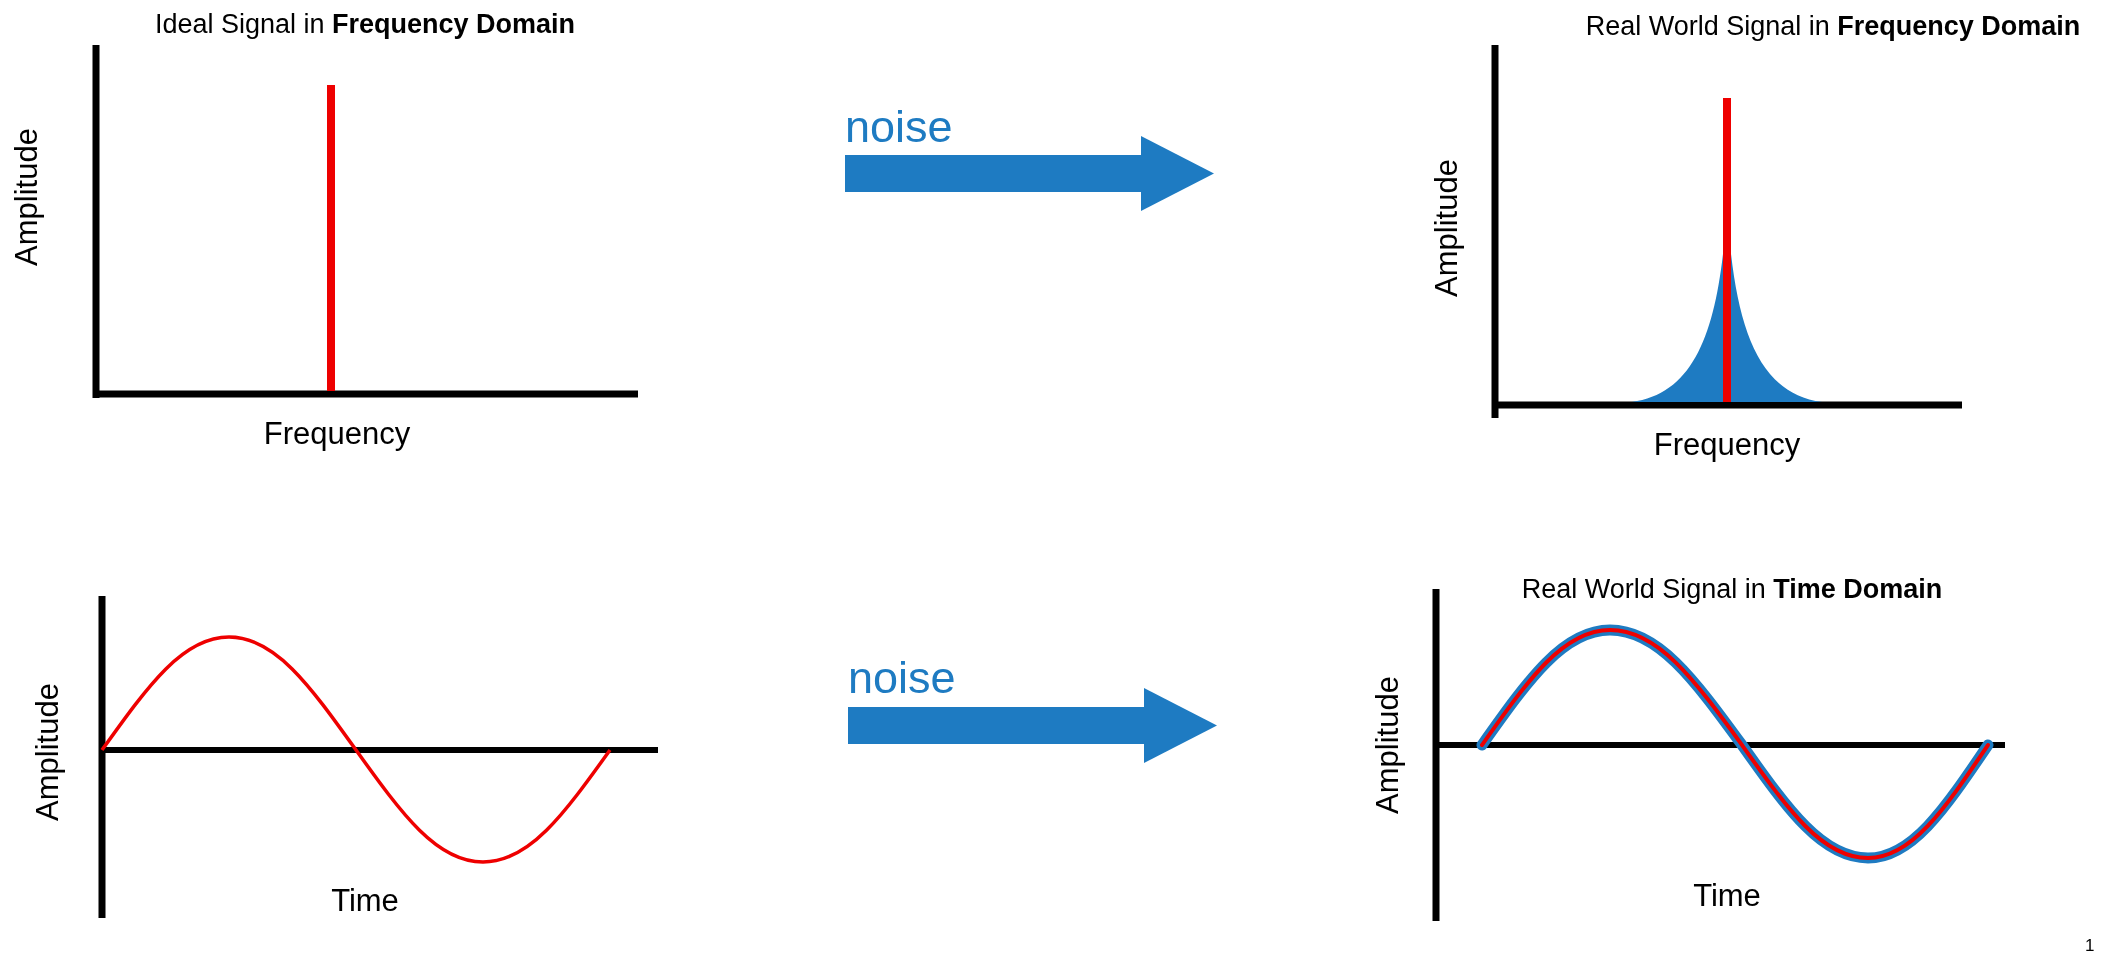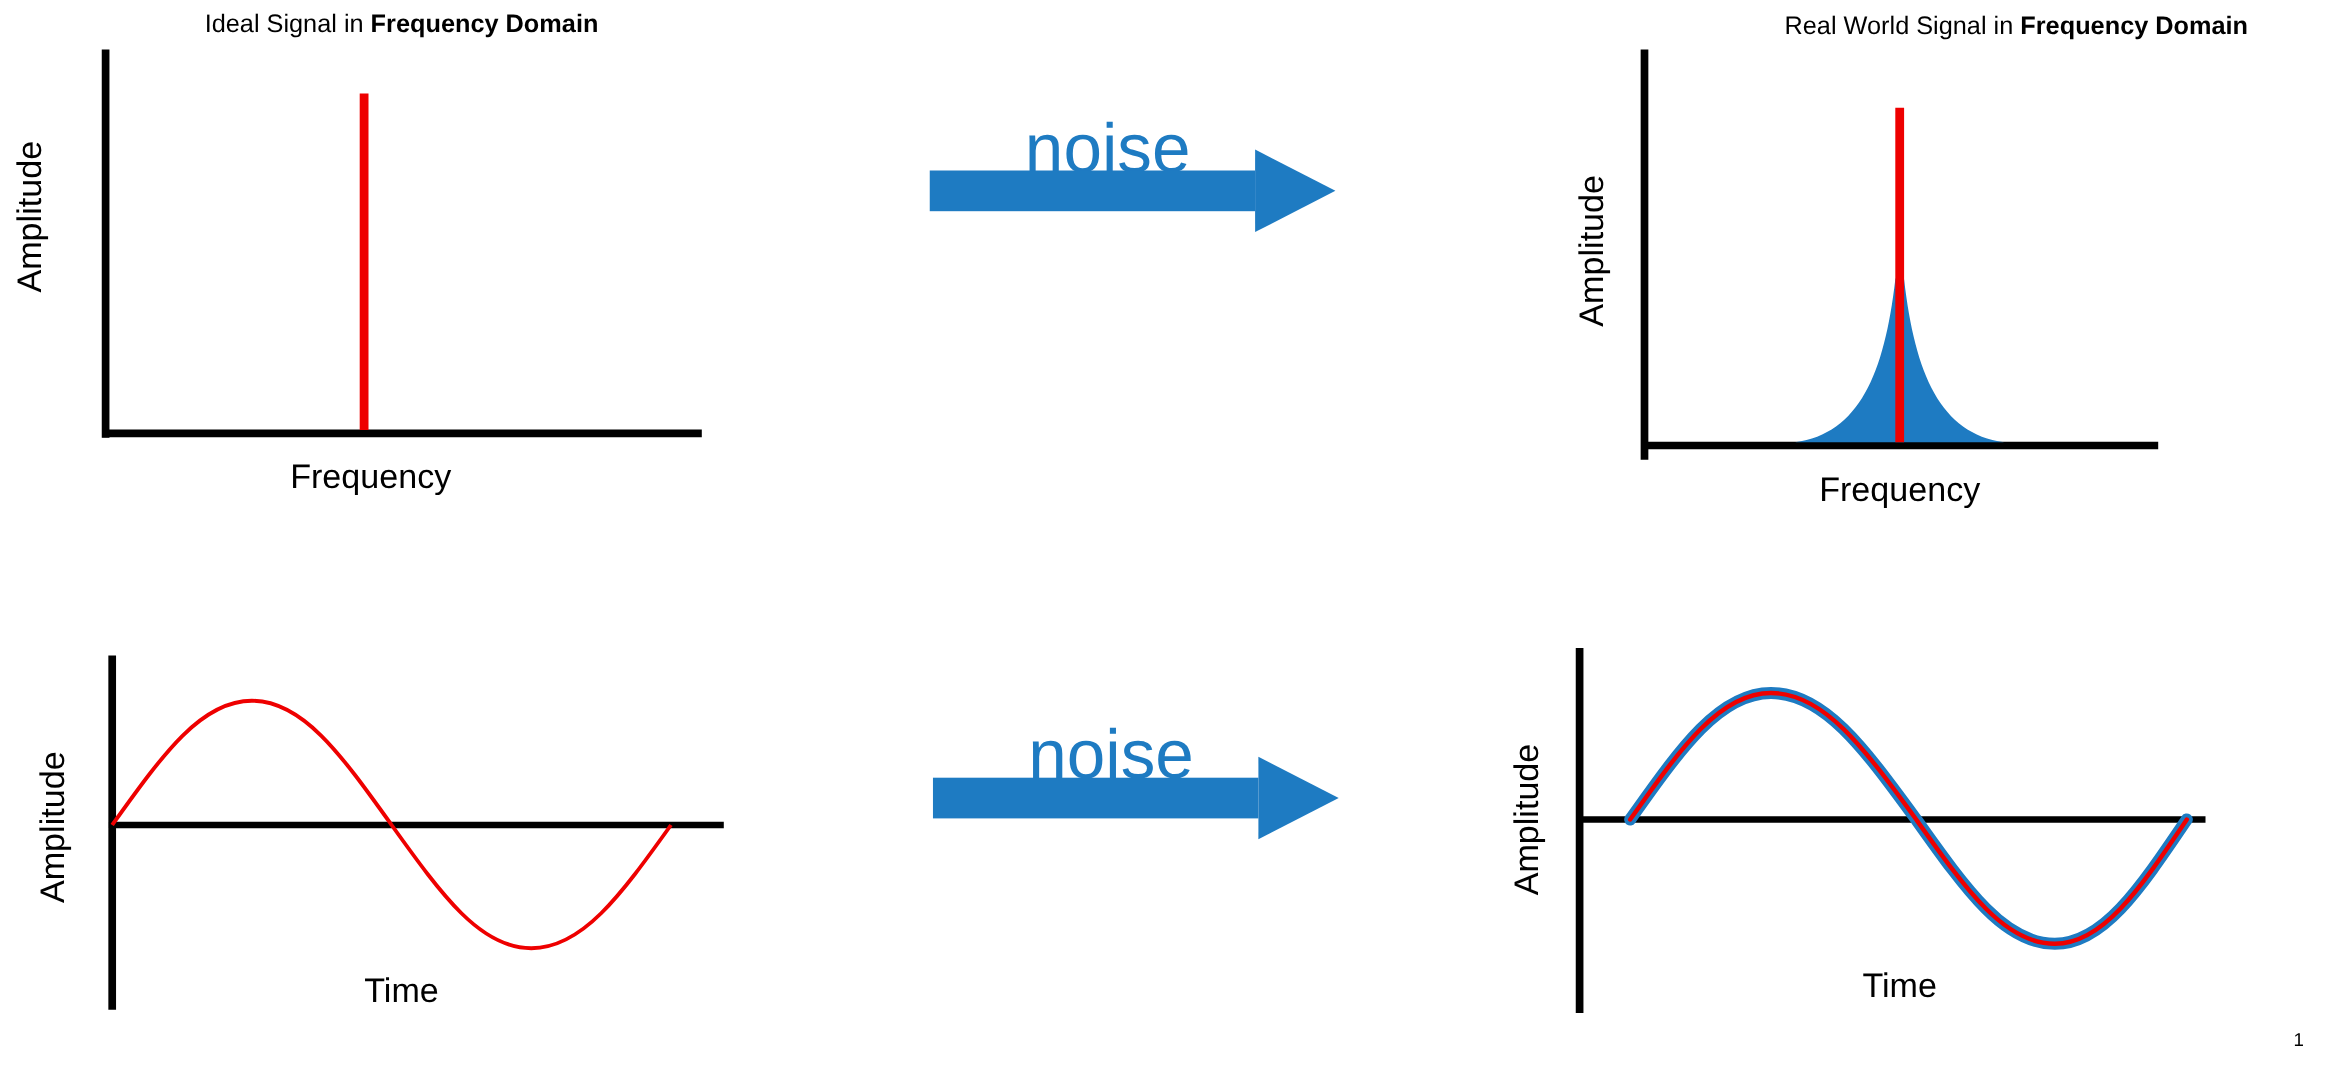--- a/index.html
+++ b/index.html
@@ -10,21 +10,21 @@
     position:relative;
     width:2122px; height:975px;
     background:var(--background, #ffffff);
     overflow:hidden;
   }
 
   .panel { position:absolute; }
 
   .panel-title {
     position:absolute;
-    font-size:23px;
+    font-size:27px;
     line-height:1.2;
     text-align:center;
     white-space:nowrap;
     color:#000;
   }
   .panel-title .bold { font-weight:bold; }
 
   .axis-label {
     position:absolute;
     font-size:31px;
@@ -38,23 +38,22 @@
   .chart-svg { position:absolute; display:block; }
 
   .axis        { stroke:var(--axis-black, #000); fill:none; }
   .red-line    { stroke:var(--signal-red, #ee0000); fill:none; }
   .red-core    { stroke:var(--signal-red, #ee0000); fill:none; }
   .blue-stroke { stroke:var(--noise-blue, #1e7bc2); fill:none; }
   .blue-fill   { fill:var(--noise-blue, #1e7bc2); stroke:none; }
 
   .noise-label {
     position:absolute;
-    font-size:63px;
+    font-size:45px;
     line-height:1;
-    text-align:center;
     color:var(--noise-blue, #1e7bc2);
     white-space:nowrap;
   }
   .arrow-svg { position:absolute; display:block; }
 
   .pagenum {
     position:absolute;
     font-size:17px;
     color:#000;
   }
@@ -104,20 +103,23 @@
     <svg class="chart-svg" style="left:92px; top:27px;" width="575" height="330" viewBox="0 0 575 330">
       <line class="axis" x1="10" y1="4" x2="10" y2="326" stroke-width="7"></line>
       <line class="axis" x1="7" y1="158" x2="566" y2="158" stroke-width="6"></line>
       <path class="red-line" stroke-width="3.5" d="M 10 158 C 56.3 93.4, 90.7 45, 137 45 C 183.3 45, 217.7 93.4, 264 158 C 310.3 222.6, 344.7 270, 391 270 C 437.3 270, 471.7 222.6, 518 158"></path>
     </svg>
 
     <div class="axis-label" style="left:215px; top:318px; width:300px;">Time</div>
   </section>
 
   <section class="panel" style="left:1360px; top:565px; width:762px; height:400px;">
+    <div class="panel-title" style="left:72px; top:8px; width:600px;">
+      <span>Real World Signal in </span><span class="bold">Time Domain</span>
+    </div>
 
     <div class="axis-label ylabel" style="left:-92px; top:162px; width:240px; height:36px;">Amplitude</div>
 
     <svg class="chart-svg" style="left:65px; top:20px;" width="590" height="340" viewBox="0 0 590 340">
       <line class="axis" x1="11" y1="4" x2="11" y2="336" stroke-width="7"></line>
       <line class="axis" x1="8" y1="160" x2="580" y2="160" stroke-width="6"></line>
       <path class="blue-stroke" stroke-width="11" stroke-linecap="round" d="M 57 160 C 103.6 94.2, 138.4 45, 185 45 C 233.1 45, 268.9 94.2, 317 160 C 362.9 224.6, 397.1 273, 443 273 C 486.7 273, 519.3 224.6, 563 160"></path>
       <path class="red-core" stroke-width="4" stroke-linecap="round" d="M 57 160 C 103.6 94.2, 138.4 45, 185 45 C 233.1 45, 268.9 94.2, 317 160 C 362.9 224.6, 397.1 273, 443 273 C 486.7 273, 519.3 224.6, 563 160"></path>
     </svg>
 

